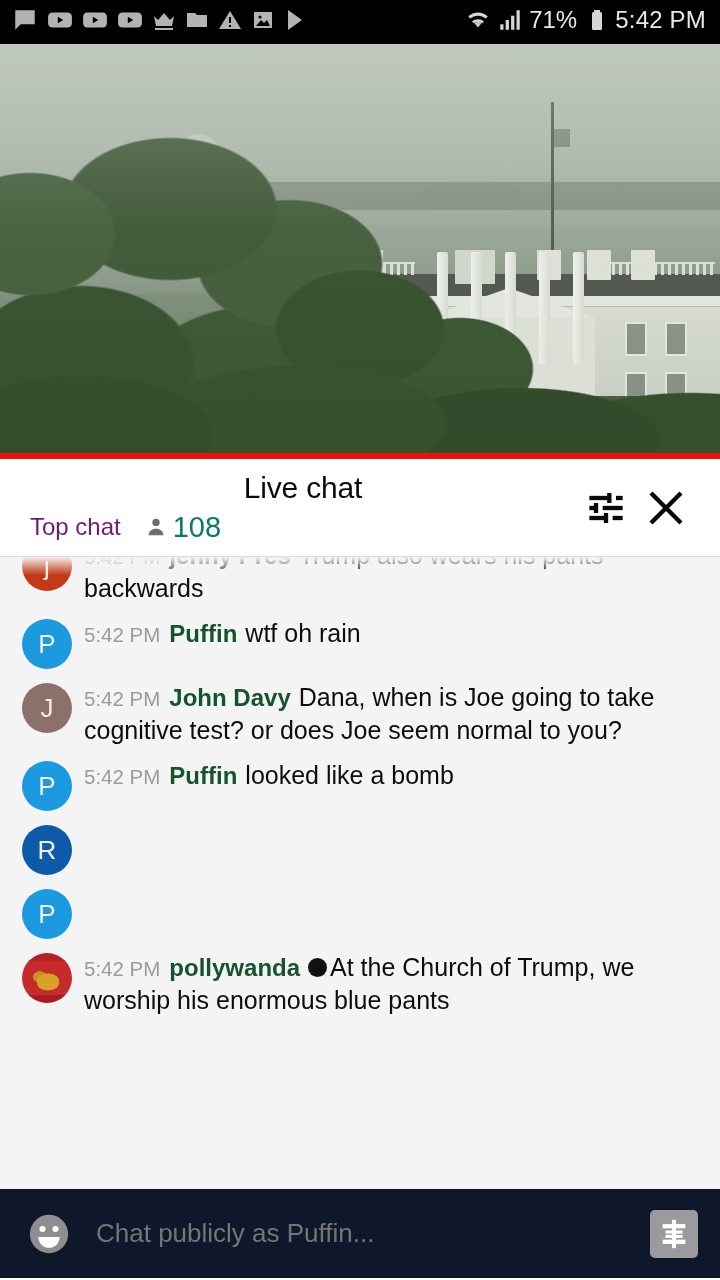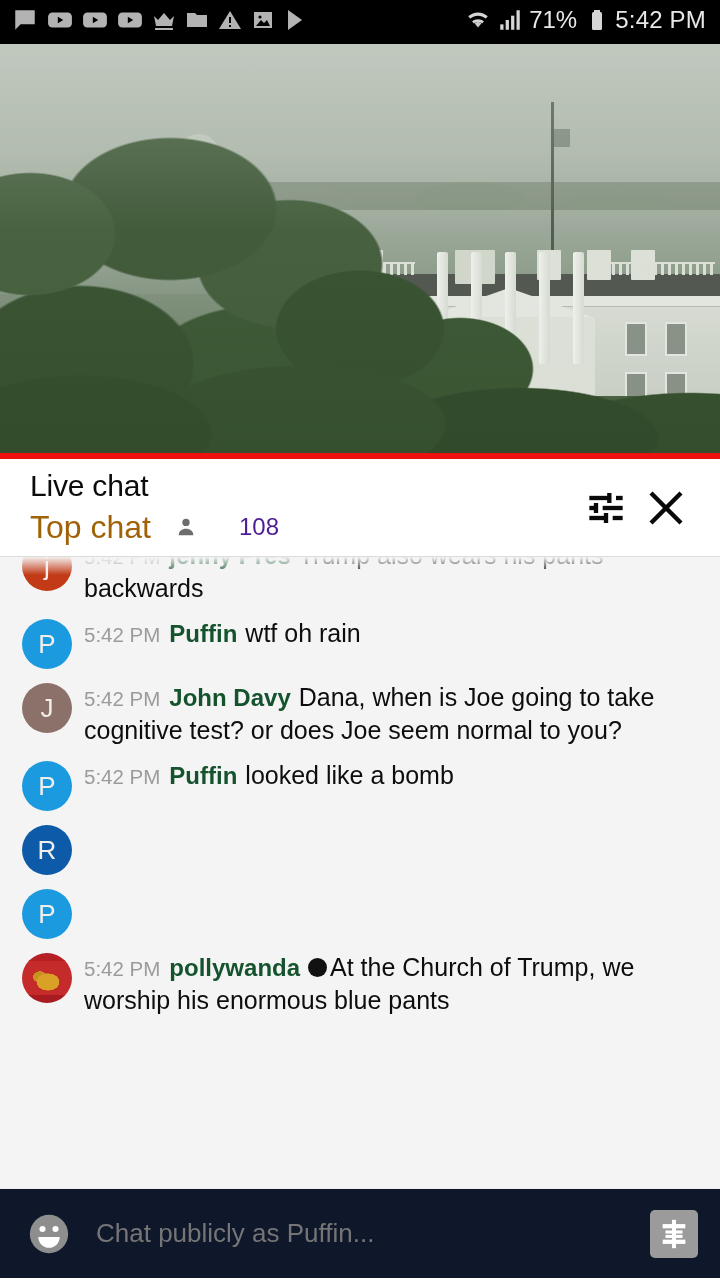--- a/index.html
+++ b/index.html
@@ -157,29 +157,29 @@
     pointer-events:none;
   }
   .progress{
     position:absolute; left:0; bottom:0; width:720px; height:6px;
     background:#ee0f0f;
   }
 
   
   .chat-header{
     width:720px; height:97px; background:#ffffff;
-    display:flex; align-items:center; padding:0 24px 0 30px;
+    display:flex; align-items:center; padding:0 24px 0 30px;text-align:center;
   }
   .ch-left{ flex:1; }
   .ch-title{ font-size:30px; color:#0b0b0b; line-height:1.15; letter-spacing:-.2px; }
   .ch-sub{ display:flex; align-items:center; margin-top:5px; }
-  .ch-subtext{ font-size:32px; color:#a16207; }
+  .ch-subtext{ font-size:24px; color:#701a75; }
   .ch-viewers{ display:flex; align-items:center; margin-left:24px; gap:6px; }
   .person-ico{ width:22px; height:22px; fill:#6d6d6d; display:block; }
-  .ch-count{ font-size:24px; color:#4c1d95;margin-left:36px; }
+  .ch-count{ font-size:29px; color:#0f766e; }
   .hdr-btn{
     width:60px; height:60px; display:flex; align-items:center; justify-content:center;
     cursor:pointer;
   }
   .hdr-ico{ width:40px; height:40px; stroke:#0a0a0a; fill:none; stroke-width:2.6; }
 
   
   .chat-list{
     position:relative; width:720px; height:632px; background:#f4f4f4;
     overflow:hidden;

